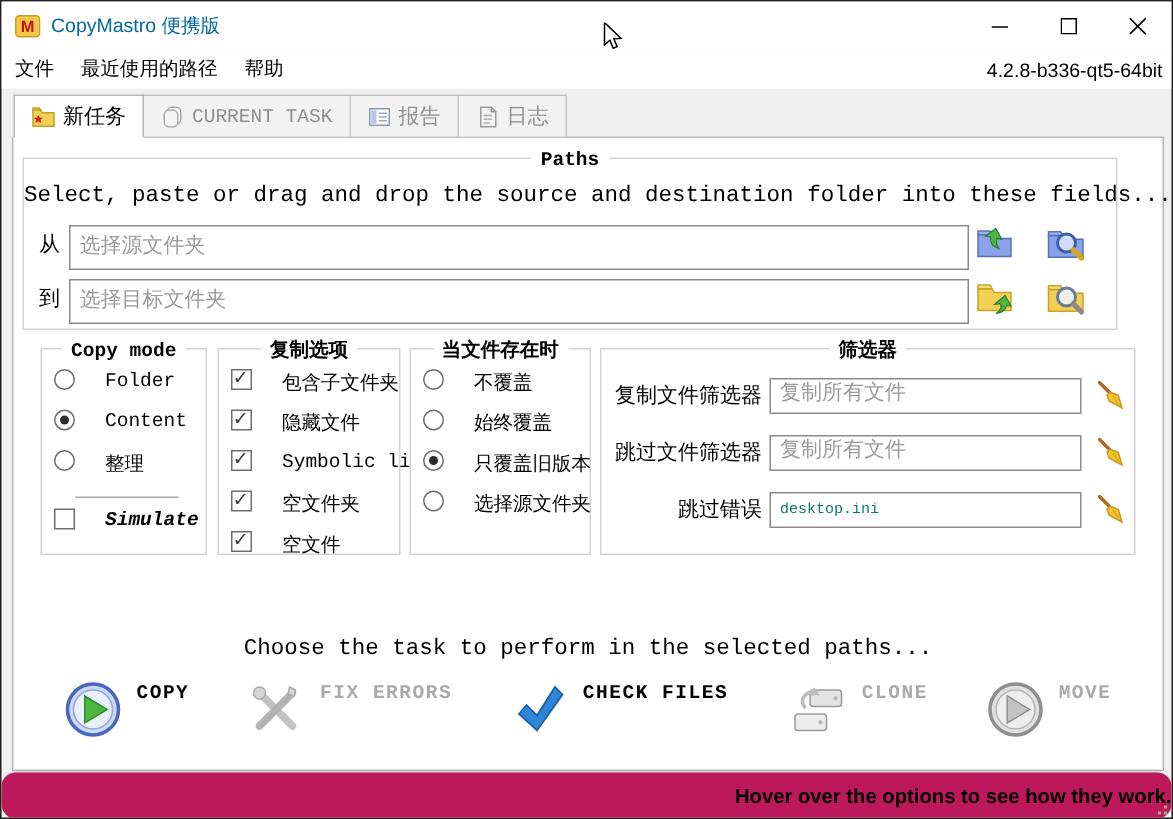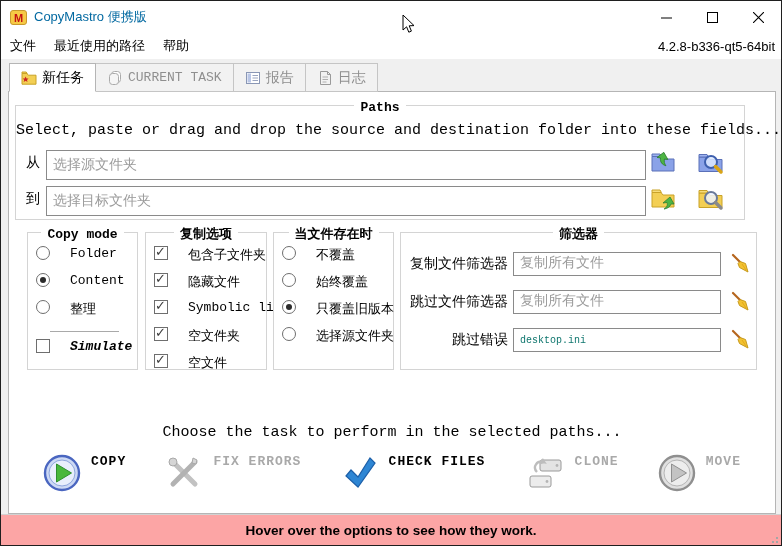--- a/index.html
+++ b/index.html
@@ -77,21 +77,21 @@
 
   
   #task-instruction{position:absolute;left:0;top:332px;width:100%;text-align:center;font-family:var(--mono);font-size:15px;color:#000;white-space:nowrap;}
   #task-buttons{position:absolute;left:28px;right:28px;top:352px;height:58px;display:flex;justify-content:space-between;align-items:center;}
   .task-btn{display:flex;align-items:flex-start;gap:10px;border:none;background:transparent;padding:4px 6px;cursor:pointer;}
   .task-btn .tklabel{font-family:var(--mono);font-weight:bold;font-size:13px;letter-spacing:1px;color:#000;white-space:nowrap;}
   .task-btn.disabled .tklabel{color:#a9a9a9;}
   .task-btn svg{display:block;}
 
   
-  #statusbar{position:absolute;left:0;top:513px;width:100%;height:32px;background:#fca5a5;border-top:1px solid #d2d2d2;display:flex;align-items:center;justify-content:center;}
+  #statusbar{position:absolute;left:0;top:513px;width:100%;height:32px;background:#be185d;border-top:1px solid #d2d2d2;display:flex;align-items:center;justify-content:flex-end;border-radius:10px;}
   #status-text{font-size:13.5px;font-weight:bold;color:#000;}
   #resize-grip{position:absolute;right:3px;bottom:3px;width:10px;height:10px;}
   #resize-grip i{position:absolute;width:2px;height:2px;background:#a5a5a5;}
   #resize-grip i:nth-child(1){right:0;bottom:0;}
   #resize-grip i:nth-child(2){right:4px;bottom:0;}
   #resize-grip i:nth-child(3){right:0;bottom:4px;}
 
   #cursor{position:absolute;left:401px;top:14px;z-index:9;pointer-events:none;}
 </style>
 </head>

